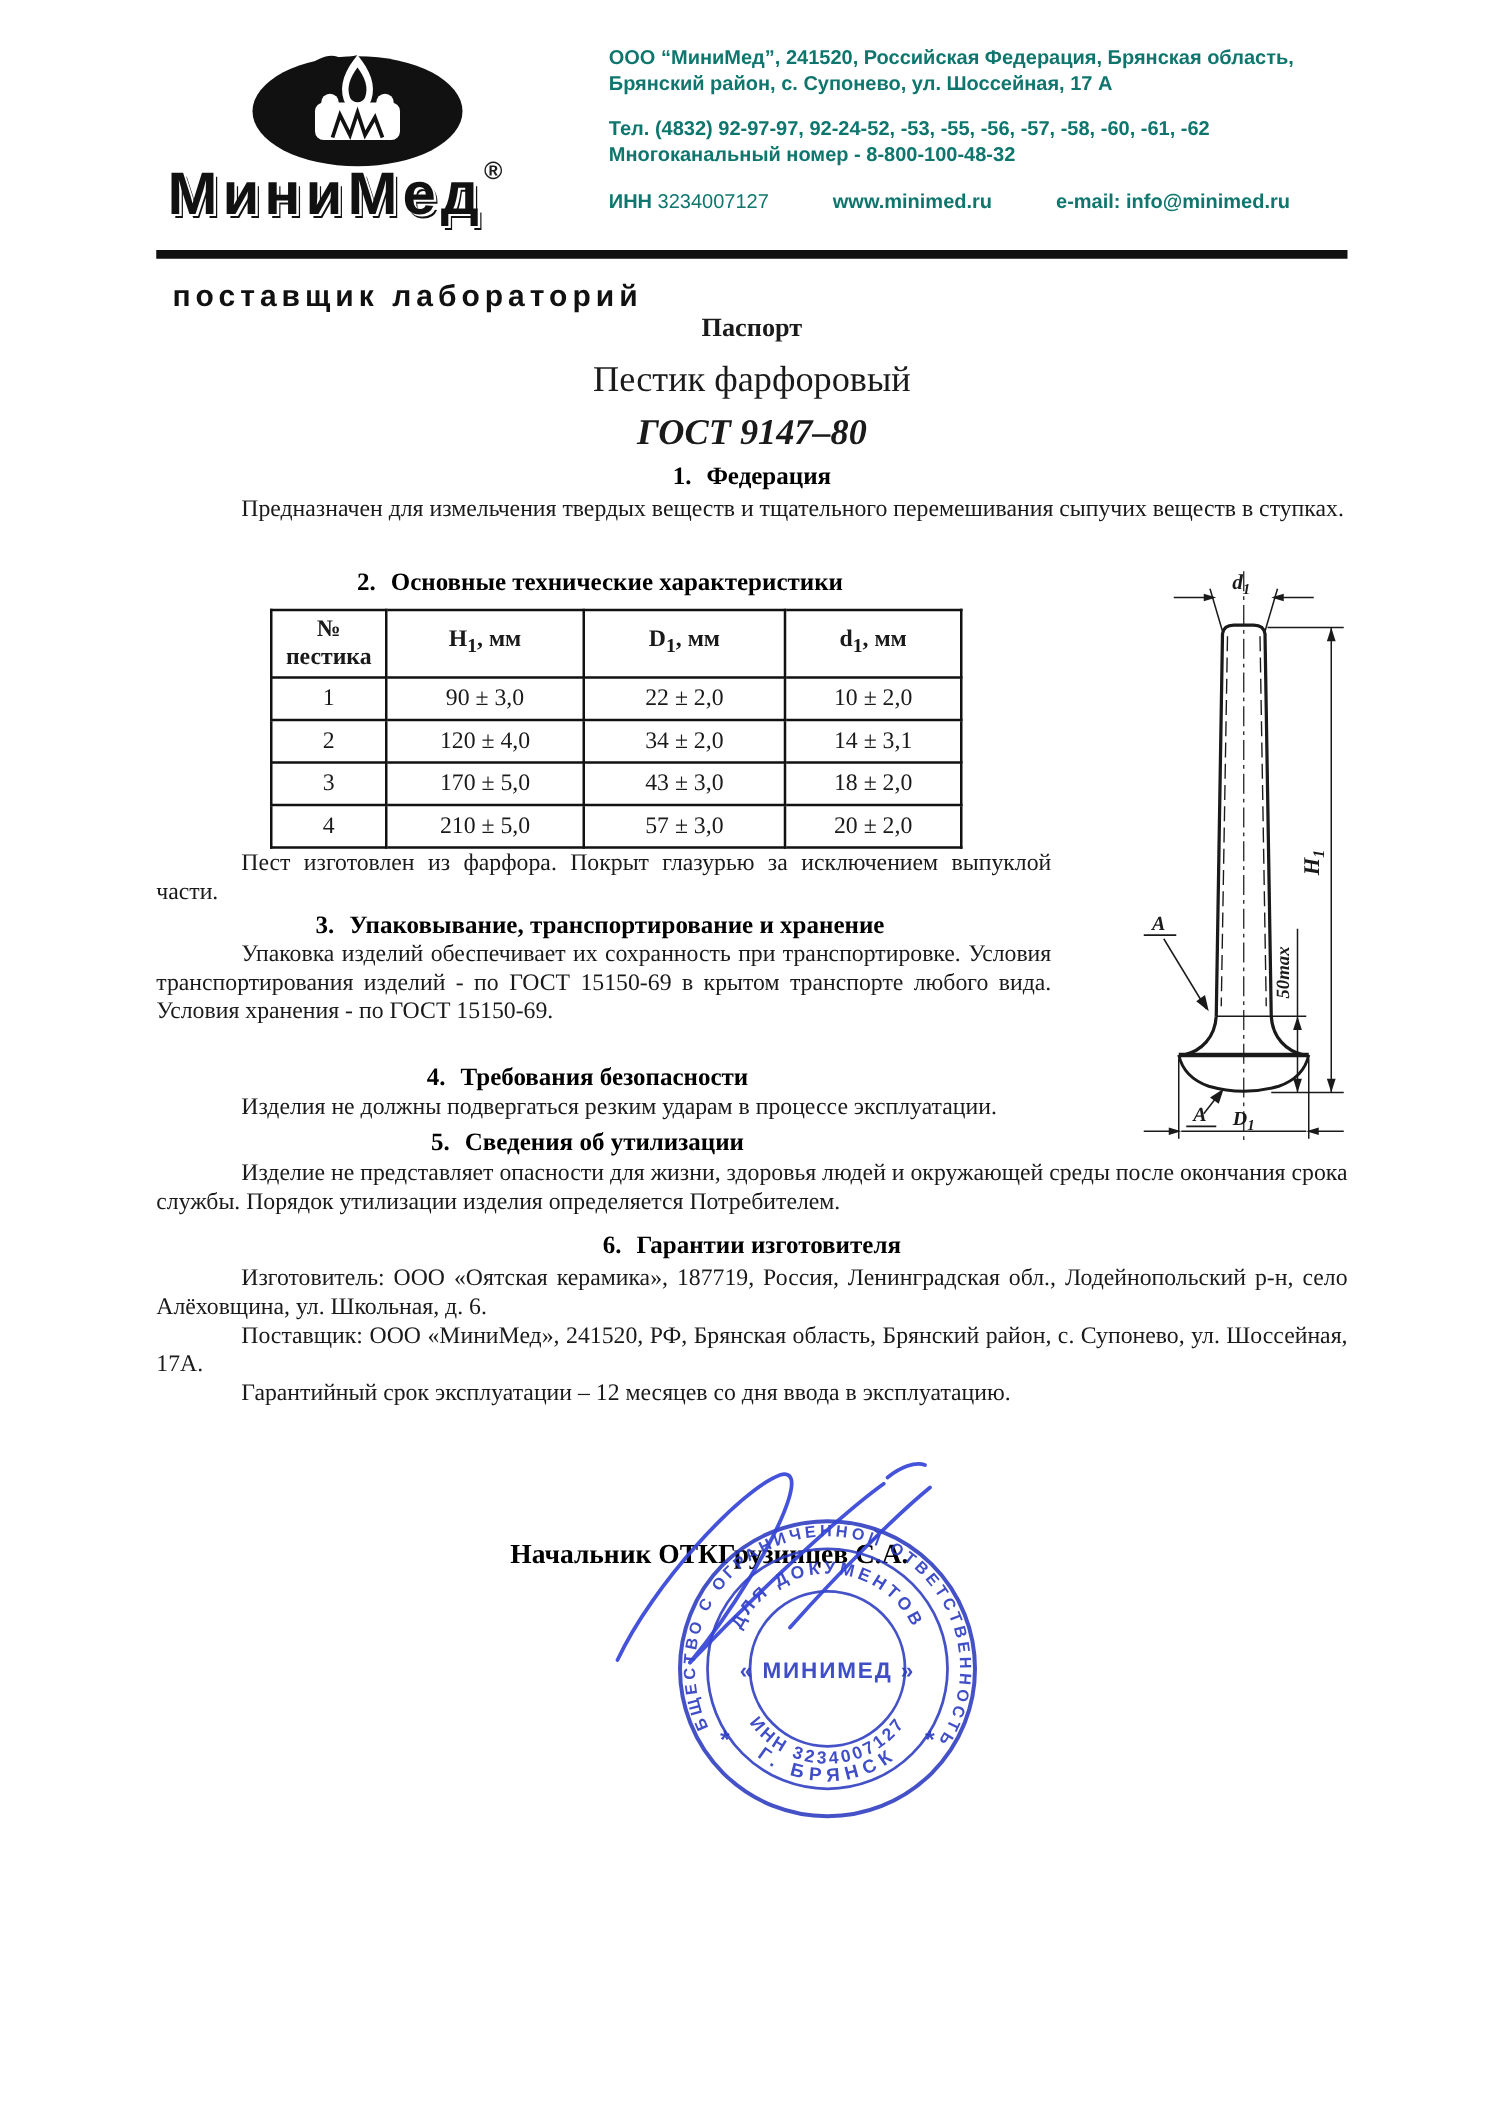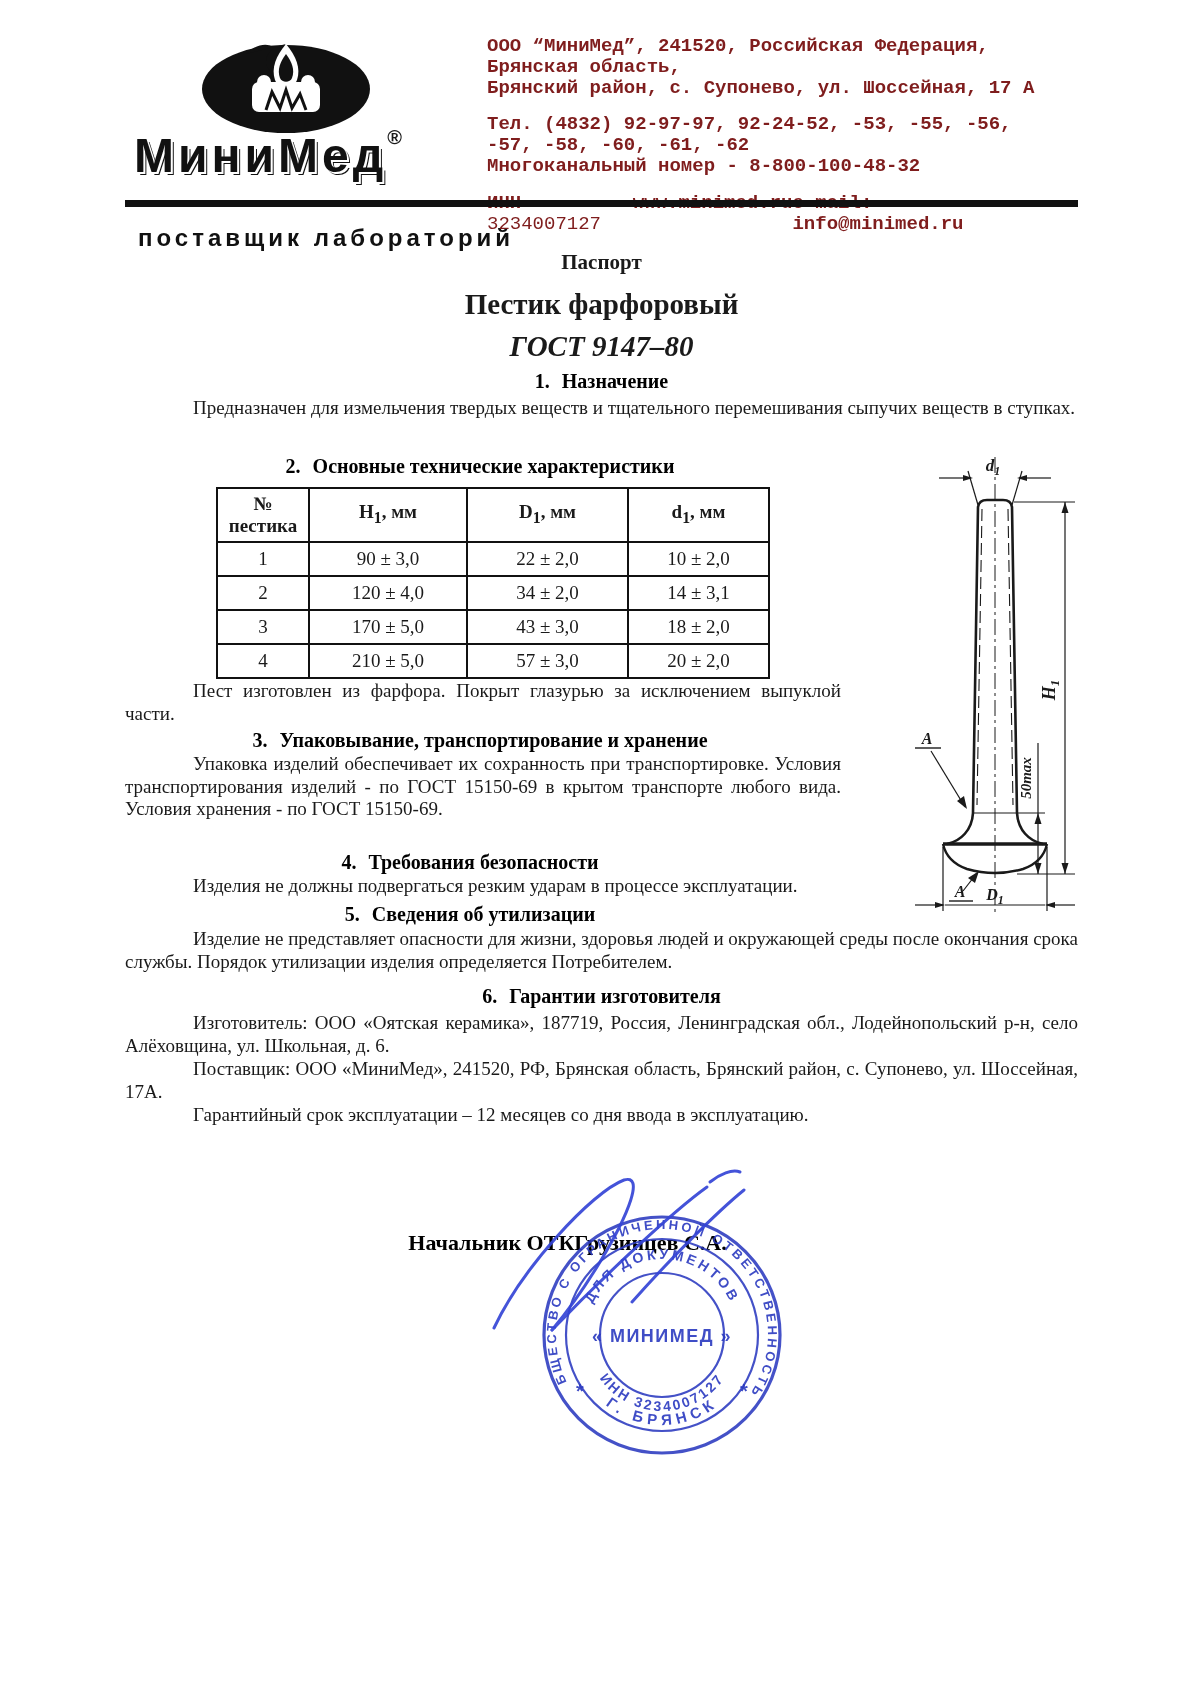--- a/index.html
+++ b/index.html
@@ -1,33 +1,33 @@
 <!DOCTYPE html>
 <html><head>
 <meta charset="utf-8">
 <style>
   html,body{margin:0;padding:0;}
   body{width:1200px;height:1697px;background:#fff;position:relative;
        font-family:"Liberation Serif",serif;color:#1a1a1a;}
   .abs{position:absolute;}
   
-  .hi{font-family:Liberation Mono, monospace;font-weight:bold;font-size:19px;
-      line-height:21px;color:#7f1d1d;}
+  .hi{font-family:Liberation Sans, sans-serif;font-weight:bold;font-size:16px;
+      line-height:21px;color:#0f766e;}
   .inn-row{display:flex;justify-content:space-between;width:545px;margin-top:16px;}
   .inn-val{font-weight:400;}
   .rule{background:#111;height:7px;width:953px;left:125px;top:200px;}
   .brand{font-family:"Liberation Sans",sans-serif;font-weight:900;font-size:48px;
          letter-spacing:4px;color:#111;text-shadow:2px 2px 0 #fff,3px 3px 0 #111;}
   .reg{font-family:"Liberation Sans",sans-serif;font-weight:bold;font-size:20px;vertical-align:28px;}
   .tagline{font-family:"Liberation Sans",sans-serif;font-weight:bold;font-size:24px;
            letter-spacing:4px;color:#111;margin-top:44px;}
   
   .title-block{left:125px;top:250px;width:953px;text-align:center;}
   .t1{font-size:21px;font-weight:bold;margin-bottom:13px;}
-  .t2{font-size:29px;font-weight:bold;margin-bottom:9px;}
+  .t2{font-size:29px;font-weight:normal;margin-bottom:9px;}
   .t3{font-size:29px;font-weight:bold;font-style:italic;}
   .sec-h{font-size:20px;font-weight:bold;text-align:center;color:#000;}
   .h-num{margin-right:12px;}
   .body-p{font-size:19px;line-height:22.5px;text-align:justify;text-indent:68px;}
   
   table.spec{border-collapse:collapse;font-size:19px;}
   table.spec th,table.spec td{border:2px solid #111;text-align:center;vertical-align:middle;padding:0;}
   table.spec th{font-weight:bold;height:52px;line-height:22px;}
   table.spec td{height:32px;}
   .c0{width:90px;}.c1{width:156px;}.c2{width:159px;}.c3{width:139px;}
@@ -73,21 +73,21 @@
 
 <div class="abs rule"></div>
 
 <div class="abs title-block">
   <div class="t1">Паспорт</div>
   <div class="t2">Пестик фарфоровый</div>
   <div class="t3">ГОСТ 9147–80</div>
 </div>
 
 <div class="abs sec-h" style="left:125px;top:370px;width:953px;">
-  <span class="h-num">1.</span><span>Назначение</span>
+  <span class="h-num">1.</span><span>Федерация</span>
 </div>
 <div class="abs body-p" style="left:125px;top:397px;width:953px;">Предназначен для измельчения твердых веществ и тщательного перемешивания сыпучих веществ в ступках.</div>
 
 <div class="abs sec-h" style="left:125px;top:455px;width:710px;">
   <span class="h-num">2.</span><span>Основные технические характеристики</span>
 </div>
 
 <table class="spec abs" style="left:216px;top:487px;">
   <thead>
     <tr>

